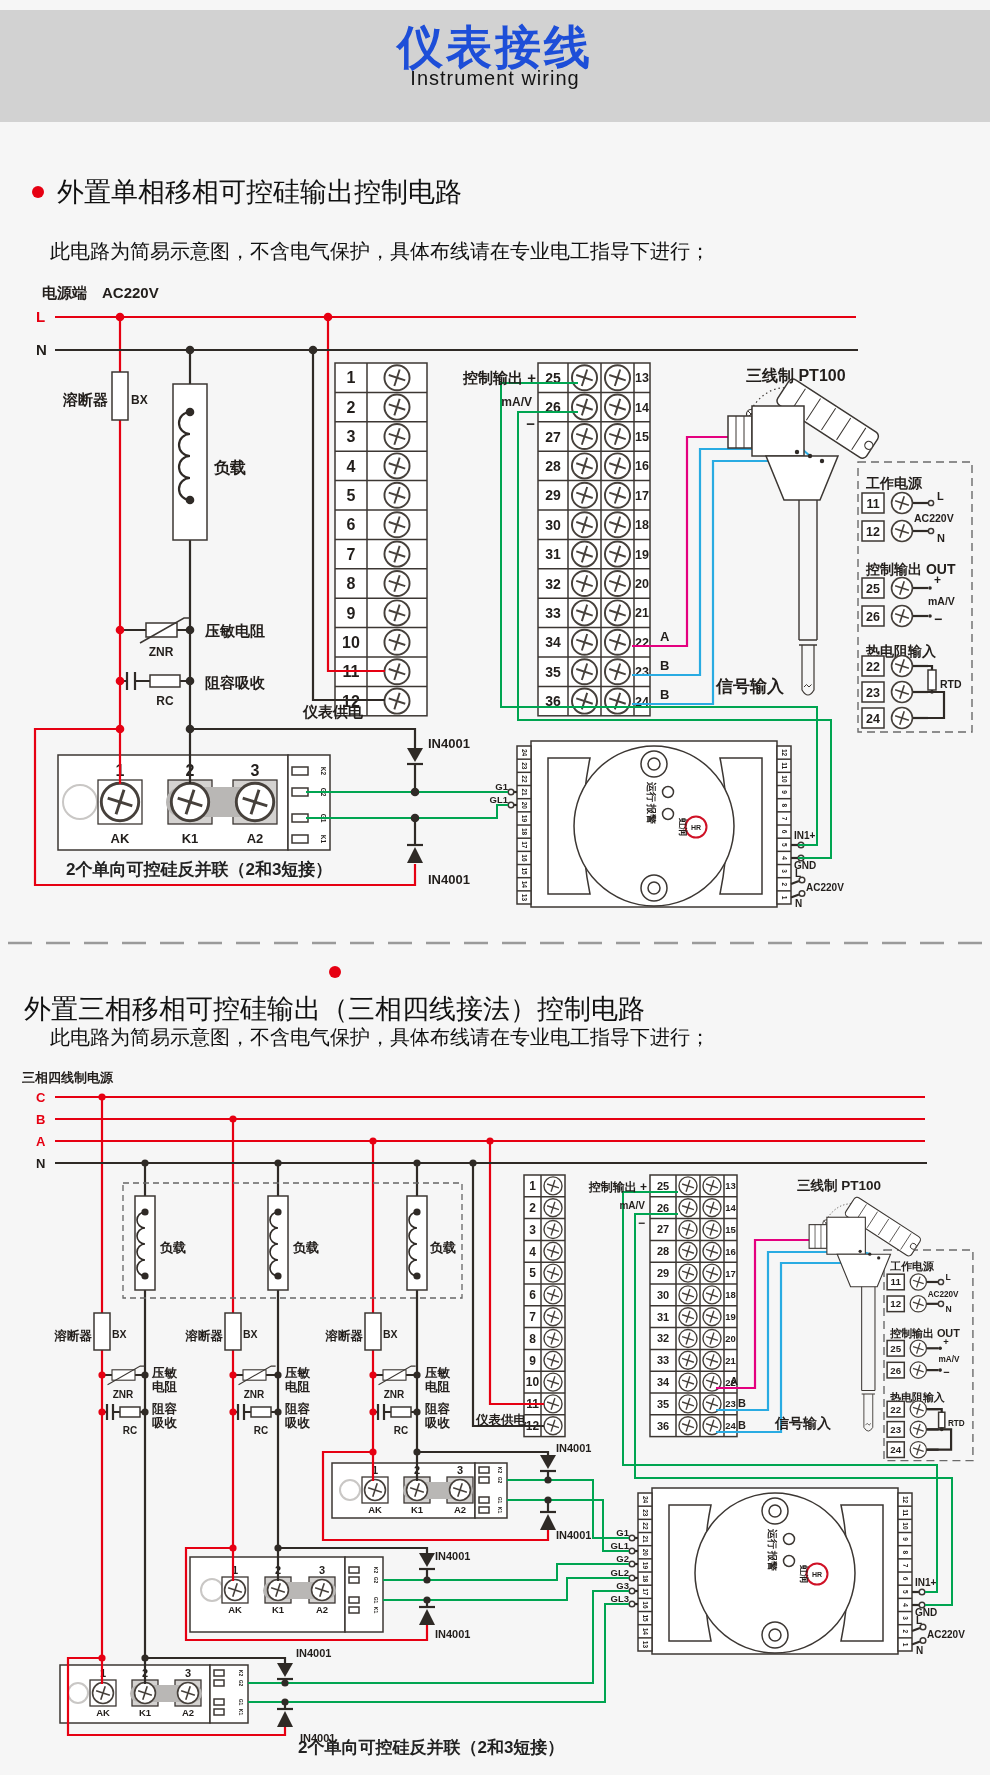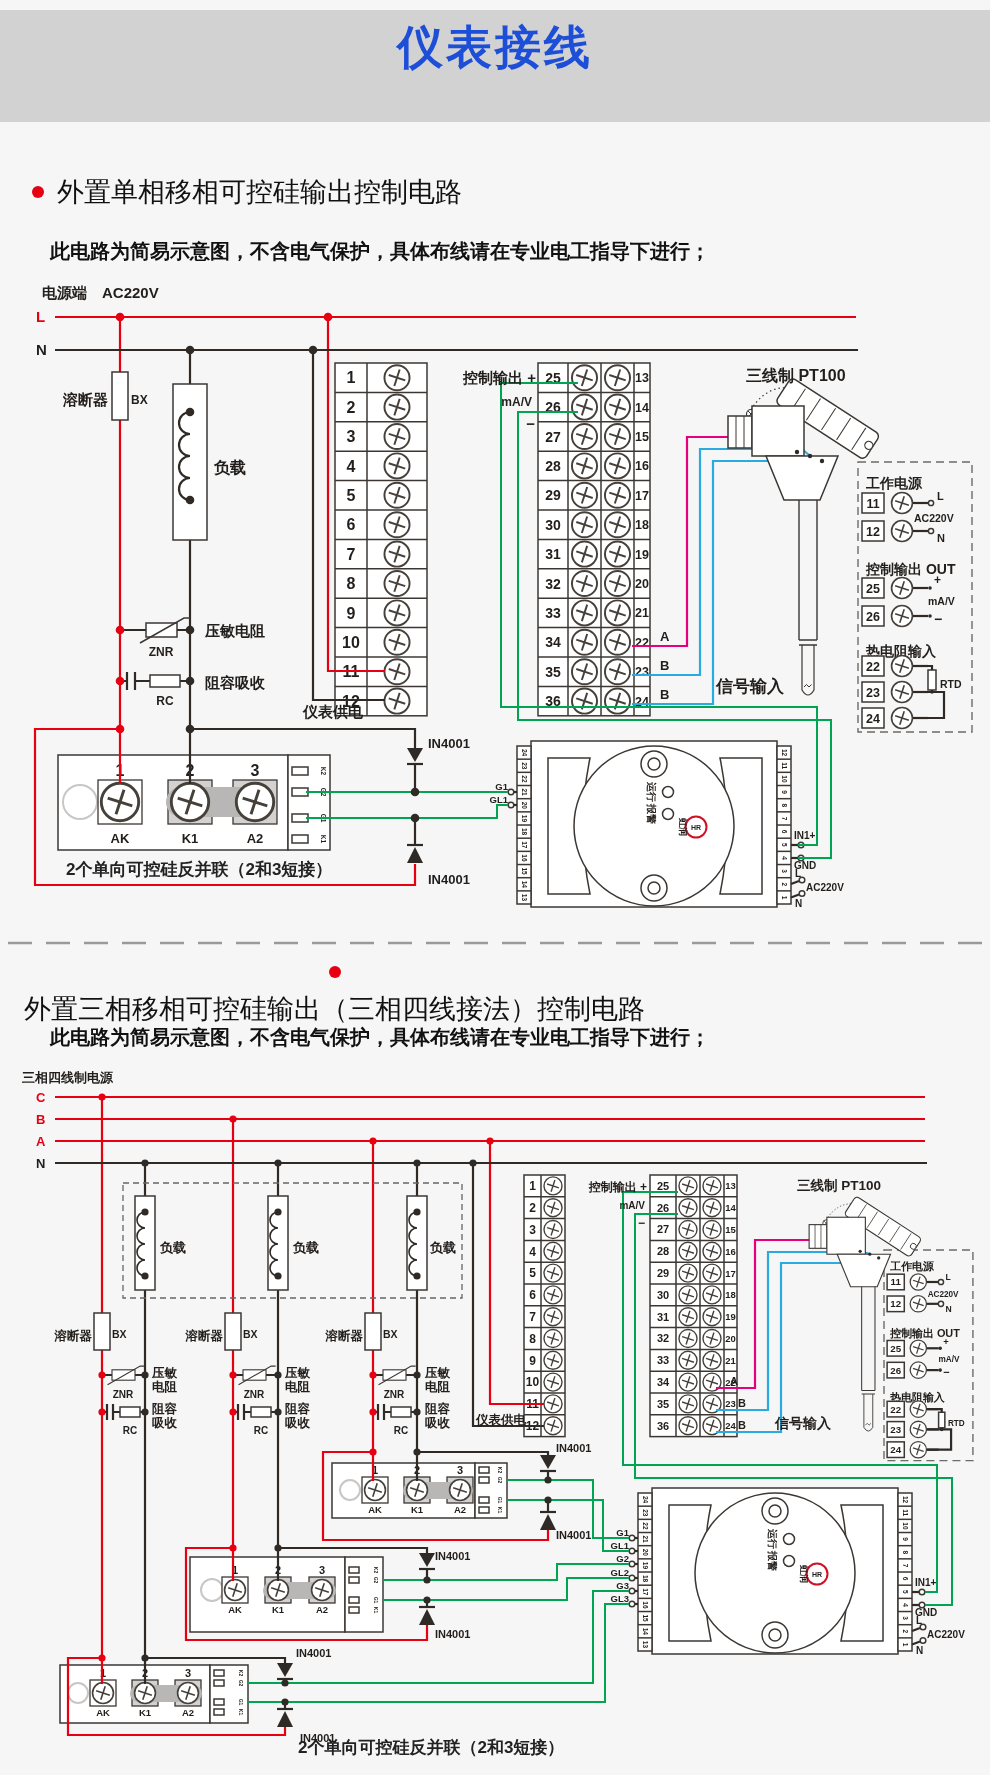--- a/index.html
+++ b/index.html
@@ -4,21 +4,21 @@
 <style>
   html,body{margin:0;padding:0;background:#fff;}
   .page{position:relative;width:990px;height:1775px;background:#f6f6f6;overflow:hidden;
         font-family:"Liberation Sans","DejaVu Sans",sans-serif;}
   .header{position:absolute;left:0;top:10px;width:990px;height:112px;background:#d2d2d2;text-align:center;}
   .h-title{font-size:46px;font-weight:700;letter-spacing:3px;color:#1d4ed8;padding-top:12px;line-height:1.1;}
   .h-sub{font-size:20px;color:#141414;margin-top:-6px;letter-spacing:1px;}
   .sec{position:absolute;display:flex;align-items:center;gap:13px;font-size:27px;font-weight:400;color:#111;}
   .dot{width:12px;height:12px;border-radius:50%;background:#e60012;flex:0 0 auto;}
   .t1{left:32px;top:174px;} .t2{left:24px;top:966px;flex-direction:column;}
-  .note{position:absolute;font-size:20px;font-weight:700;color:#111;}
+  .note{position:absolute;font-size:20px;font-weight:400;color:#111;}
   .n1{left:50px;top:238px;} .n2{left:50px;top:1024px;}
   .caption{position:absolute;font-size:17px;font-weight:700;color:#222;}
   .c1{left:66px;top:858px;} .c2{left:298px;top:1736px;}
   svg{position:absolute;left:0;top:0;}
   svg text{font-family:"Liberation Sans","DejaVu Sans",sans-serif;fill:#221e1b;font-weight:700;}
   .cmp{fill:none;stroke:#3c3733;stroke-width:1.5;}
   .cmpf{fill:#fff;stroke:#3c3733;stroke-width:1.5;}
   .r{stroke:#e60012;fill:none;stroke-width:2.2;}
   .k{stroke:#2f2a26;fill:none;stroke-width:2.2;}
   .g{stroke:#00a551;fill:none;stroke-width:2;}
@@ -26,20 +26,21 @@
   .b{stroke:#29abe2;fill:none;stroke-width:2.2;}
   .red{fill:#e60012;}
 </style>
 </head>
 <body>
 
 <div class="page">
 
   <div class="header">
     <div class="h-title">仪表接线</div>
+    <div class="h-sub">Instrument wiring</div>
   </div>
 
   <div class="sec t1">
     <span class="dot"></span>
     <span>外置单相移相可控硅输出控制电路</span>
   </div>
   <div class="note n1">此电路为简易示意图，不含电气保护，具体布线请在专业电工指导下进行；</div>
 
   <div class="sec t2">
     <span class="dot"></span>

